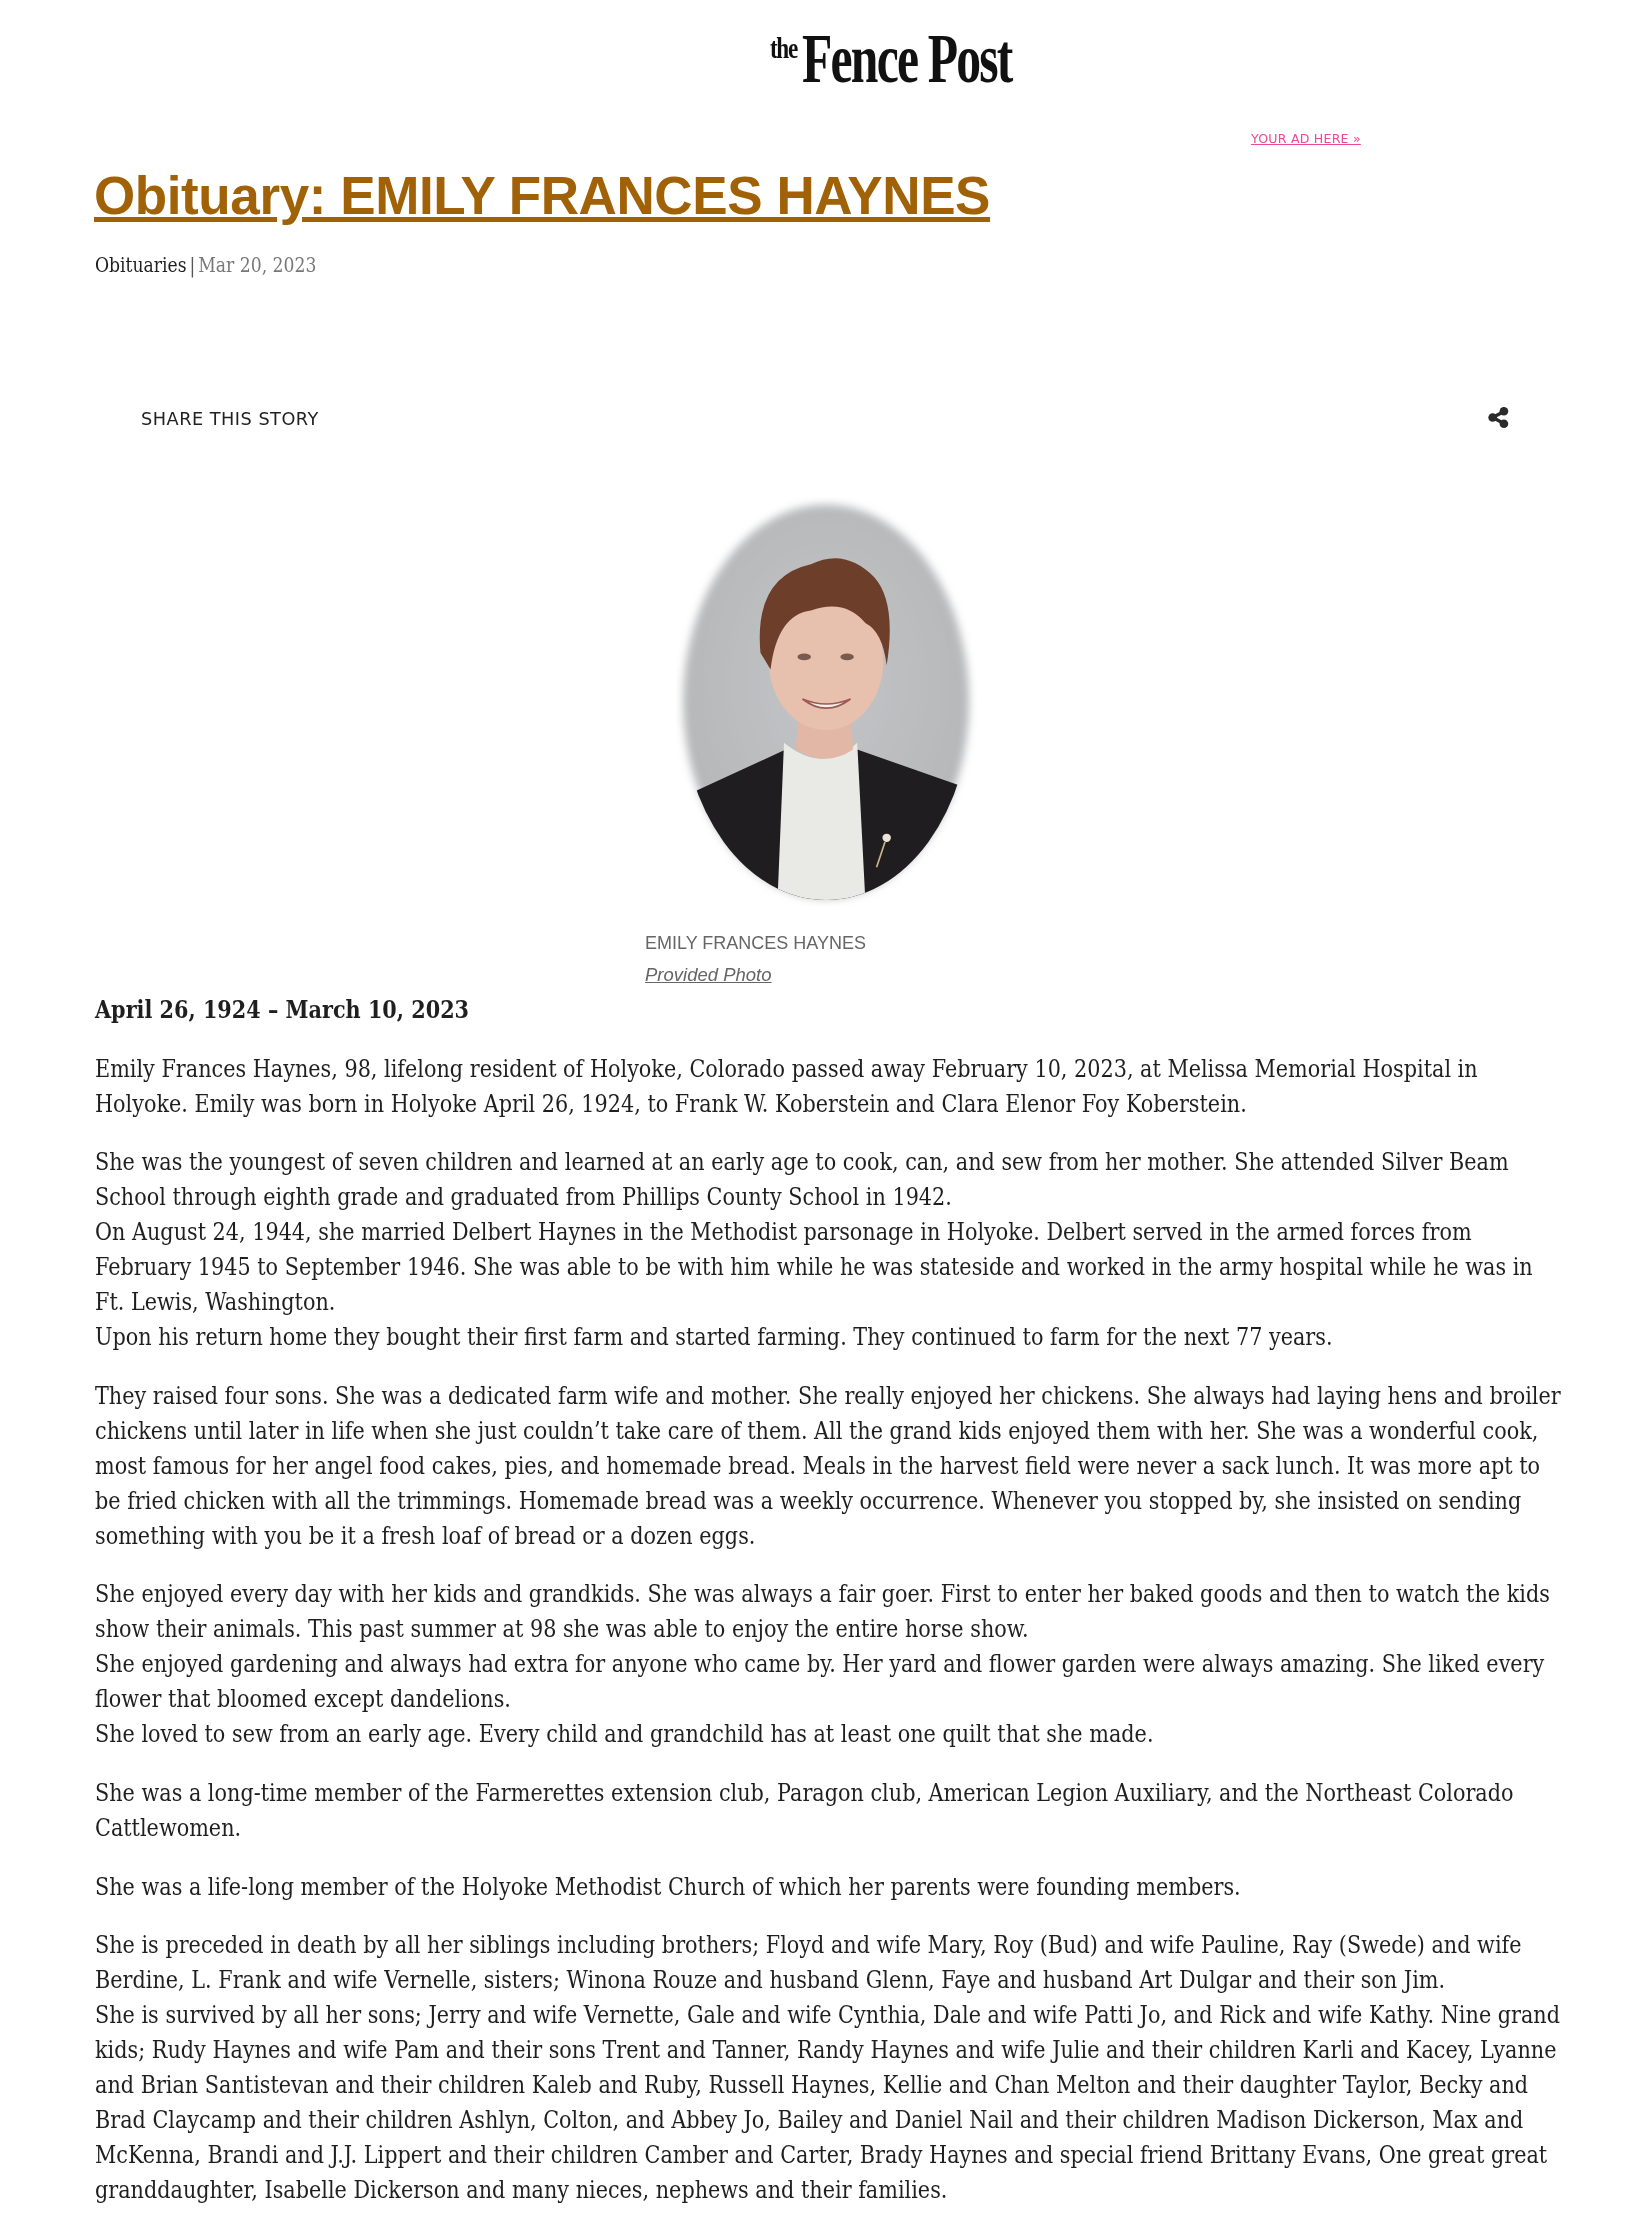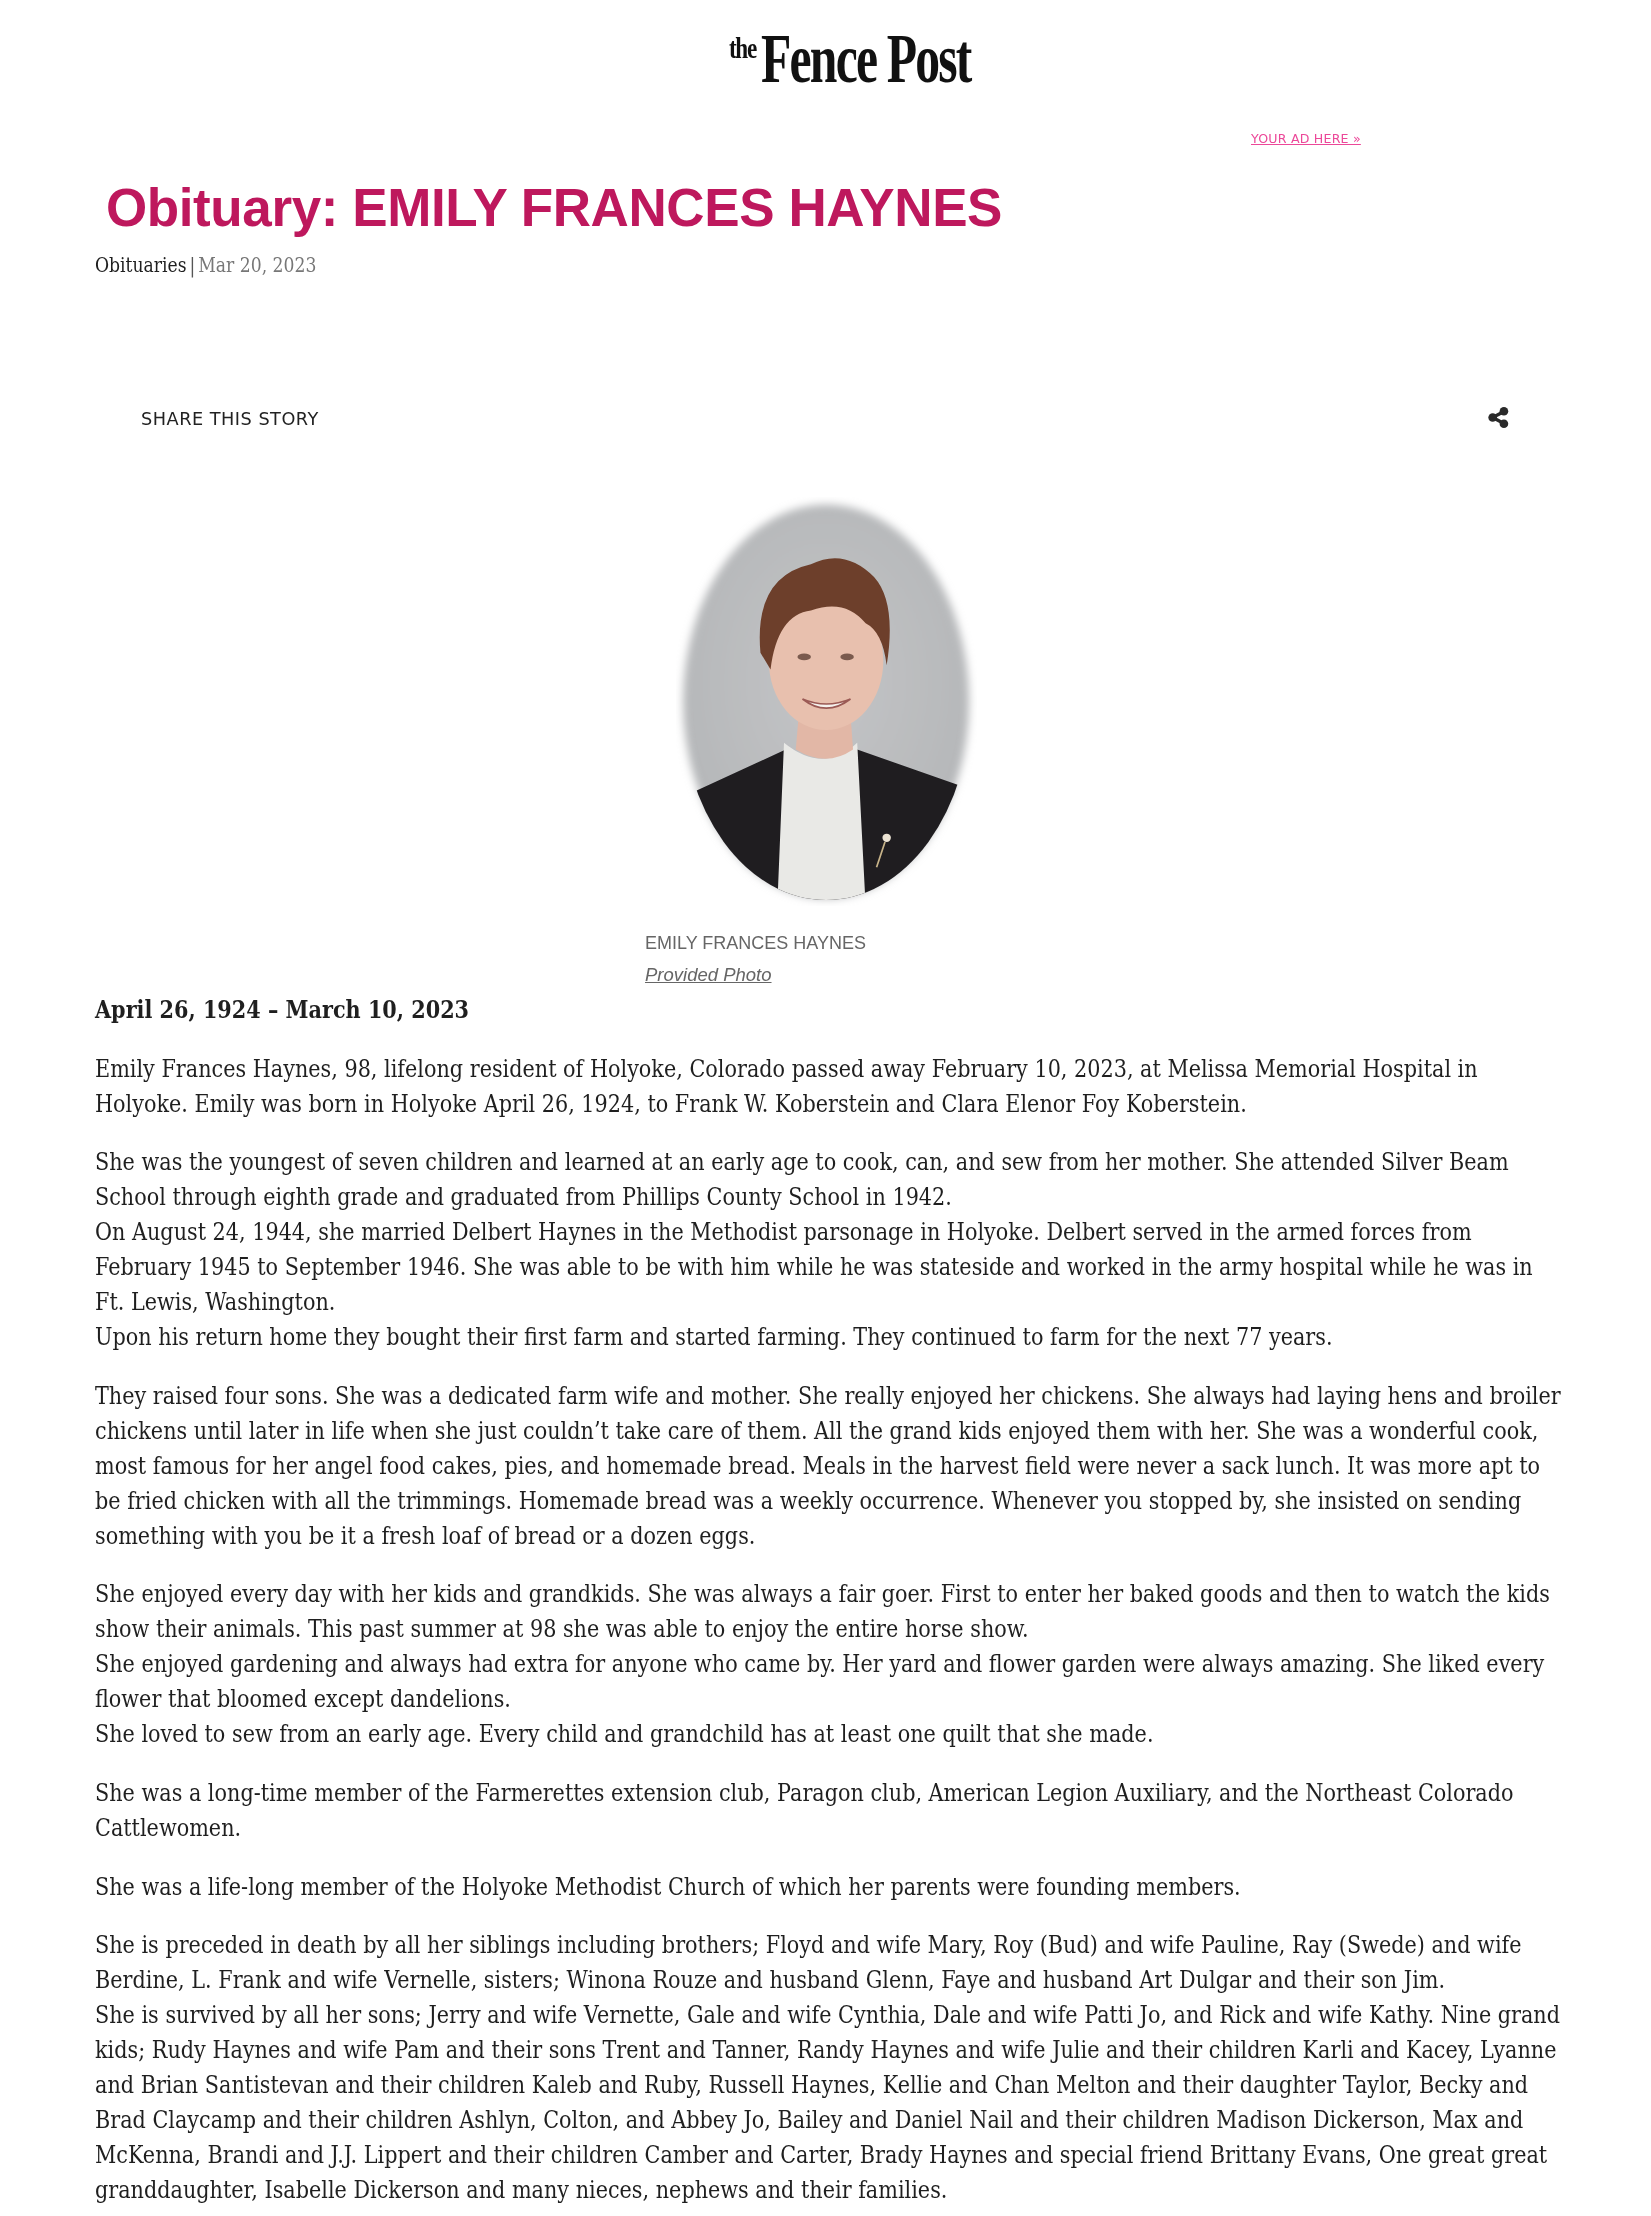--- a/index.html
+++ b/index.html
@@ -1,21 +1,21 @@
 <!DOCTYPE html>
 <html style="font-size:13.5px"><head>
 <meta charset="utf-8">
 <style>
   html, body { margin: 0; padding: 0; background: #ffffff; }
   body { width: 1652px; height: 2216px; position: relative; overflow: hidden; color: #1a1a1a; }
-  .logo { position: absolute; left: 729px; top: 25px; width: 202px; height: 72px; }
+  .logo { position: absolute; left: 770px; top: 25px; width: 202px; height: 72px; }
   .logo .the { position: absolute; left: 0; top: 6.7px; font-family: "Liberation Serif", serif; font-weight: bold; font-size: 29px; letter-spacing: -1.7px; color: #111; transform: scaleX(0.8); transform-origin: left top; }
   .logo .main { position: absolute; left: 32px; top: 0; font-family: "Liberation Serif", serif; font-weight: bold; font-size: 69px; letter-spacing: -2.5px; color: #111; transform: scaleX(0.72); transform-origin: left top; white-space: nowrap; line-height: 1; }
   .ad-link { position: absolute; left: 1251px; top: 131px; font-family: "DejaVu Sans", sans-serif; font-size: 12.6px; color: #ec4899; text-decoration: underline; letter-spacing: 0.2px; cursor: pointer; }
-  .title { position: absolute; left: 94px; top: 165px; margin: 12px; font-family: "Liberation Sans", sans-serif; font-weight: bold; font-size: 53px; letter-spacing: -0.4px; color: #be185d; white-space: nowrap; }
+  .title { position: absolute; left: 94px; top: 165px; margin: 0; font-family: "Liberation Sans", sans-serif; font-weight: bold; font-size: 53px; letter-spacing: -0.4px; color: #a16207; white-space: nowrap; text-decoration: underline; }
   .byline { position: absolute; left: 95px; top: 253px; font-family: "DejaVu Serif", serif; font-size: 20px; color: #1f1f1f; transform: scaleX(0.86); transform-origin: left center; white-space: nowrap; }
   .byline .cat { color: #1f1f1f; cursor: pointer; }
   .byline .sep { color: #555; margin: 0 3.4px; }
   .byline .date { color: #777; }
   .share-label { position: absolute; left: 141px; top: 409px; font-family: "DejaVu Sans", sans-serif; font-size: 17.7px; letter-spacing: 0.5px; color: #222; text-align: center; }
   .share-icon { position: absolute; left: 1486px; top: 405px; width: 25px; height: 25px; cursor: pointer; }
   .photo { position: absolute; left: 676px; top: 497px; width: 301px; height: 409px; }
   .caption-name { position: absolute; left: 645px; top: 933px; font-family: "Liberation Sans", sans-serif; font-weight: normal; font-size: 18px; color: #666; }
   .caption-credit { position: absolute; left: 645px; top: 964px; font-family: "Liberation Sans", sans-serif; font-style: italic; font-size: 18.5px; color: #666; text-decoration: underline; }
   .article { position: absolute; left: 95px; top: 993px; width: 1469px; font-family: "DejaVu Serif", serif; font-size: 23.6px; line-height: 35px; color: #1f1f1f; }

